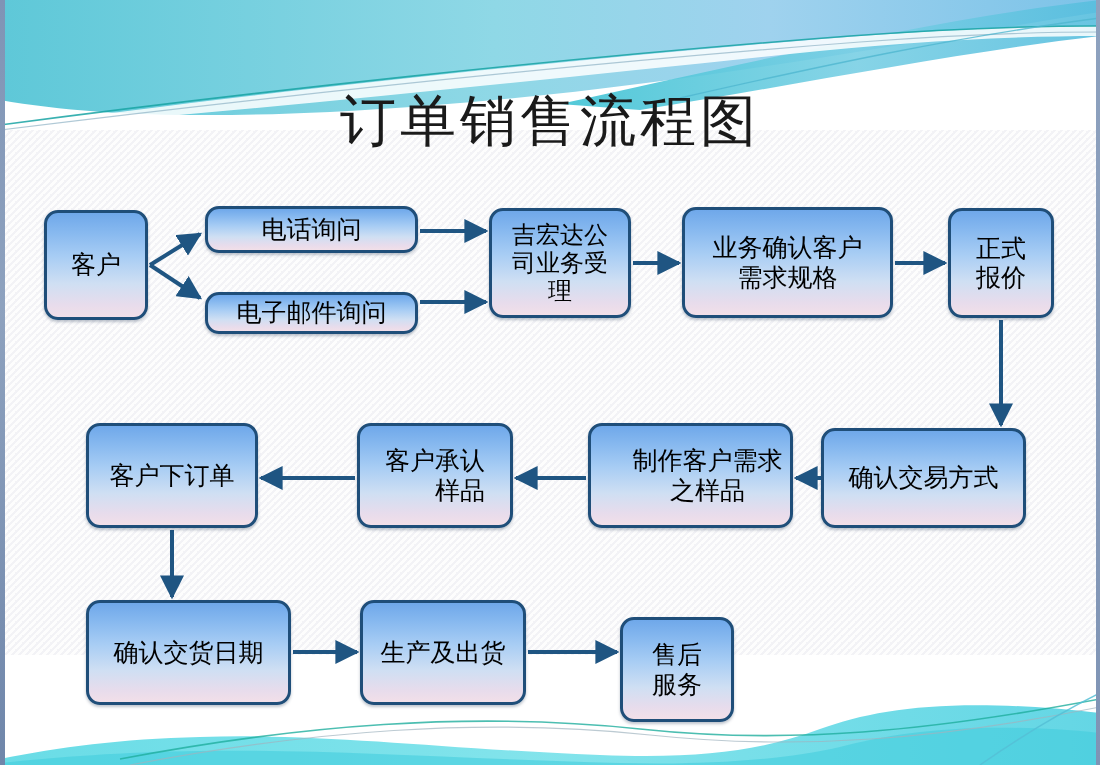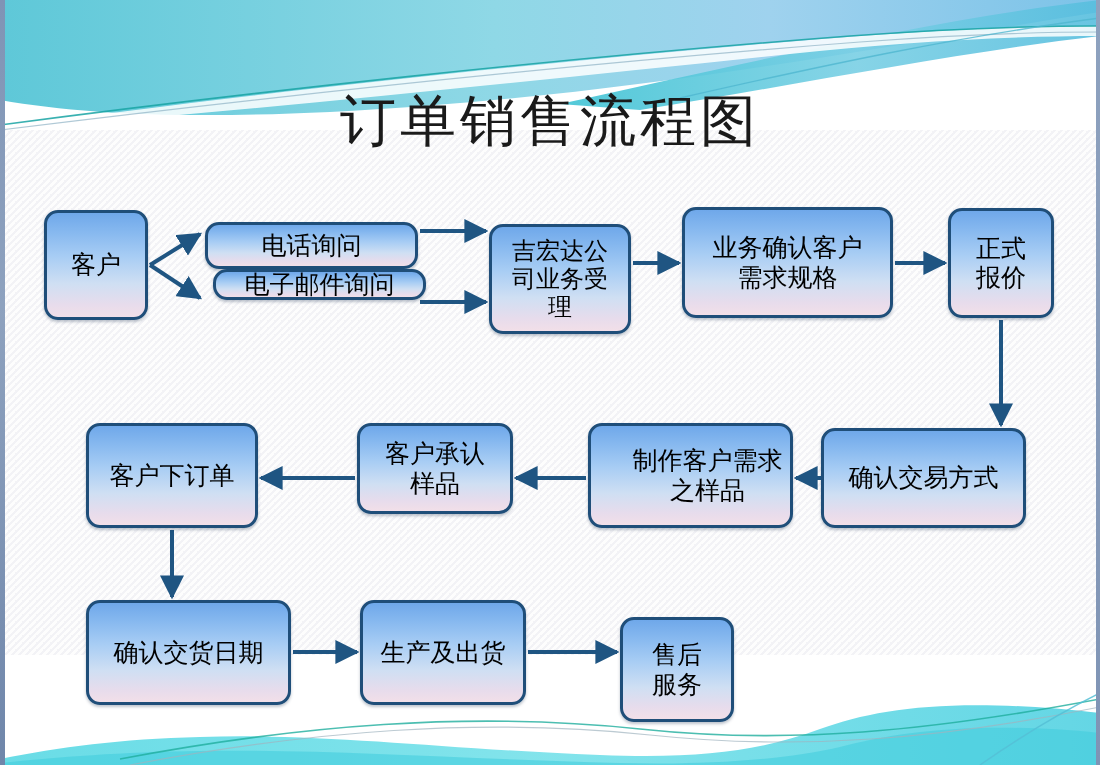--- a/index.html
+++ b/index.html
@@ -84,21 +84,21 @@
     align-items: center;
     justify-content: center;
     text-align: center;
     color: #000000;
     font-family: "Liberation Serif", "DejaVu Serif", serif;
     font-size: 25px;
     line-height: 1.18;
     padding: 4px 6px;
     white-space: pre-line;
   }
-  .node.small { font-size: 24px; margin-top: 16px; }
+  .node.small { font-size: 24px; }
 
   svg.connectors {
     position: absolute;
     left: 0; top: 0;
     width: 1100px;
     height: 765px;
     z-index: 3;
     pointer-events: none;
   }
 </style>
@@ -181,33 +181,33 @@
 
       <line x1="293" y1="652" x2="357" y2="652"></line>
 
       <line x1="528" y1="652" x2="617" y2="652"></line>
     </g>
   </svg>
 
   <div id="title">订单销售流程图</div>
 
   <div class="node" style="left:44px;  top:210px; width:104px; height:110px;">客户</div>
-  <div class="node" style="left:205px; top:222px; width:213px; height:47px;">电话询问</div>
-  <div class="node" style="left:205px; top:269px; width:213px; height:31px;margin-left:8px;">电子邮件询问</div>
+  <div class="node" style="left:205px; top:206px; width:213px; height:47px;">电话询问</div>
+  <div class="node" style="left:205px; top:292px; width:213px; height:42px;">电子邮件询问</div>
   <div class="node small" style="left:489px; top:208px; width:142px; height:110px;">吉宏达公
 司业务受
 理</div>
   <div class="node" style="left:682px; top:207px; width:211px; height:111px;">业务确认客户
 需求规格</div>
   <div class="node" style="left:948px; top:208px; width:106px; height:110px;">正式
 报价</div>
   <div class="node" style="left:821px; top:428px; width:205px; height:100px;">确认交易方式</div>
   <div class="node" style="left:588px; top:423px; width:205px; height:105px;padding-left:40px;">制作客户需求
 之样品</div>
-  <div class="node" style="left:357px; top:423px; width:156px; height:91px;">客户承认
+  <div class="node" style="left:357px; top:423px; width:156px; height:105px;text-align:right;">客户承认
 样品</div>
   <div class="node" style="left:86px;  top:423px; width:172px; height:105px;">客户下订单</div>
   <div class="node" style="left:86px;  top:600px; width:205px; height:105px;">确认交货日期</div>
   <div class="node" style="left:360px; top:600px; width:166px; height:105px;">生产及出货</div>
   <div class="node" style="left:620px; top:600px; width:114px; height:105px;margin-top:17px;">售后
 服务</div>
 
   <div id="edge-left"></div>
   <div id="edge-right"></div>
 </div>

